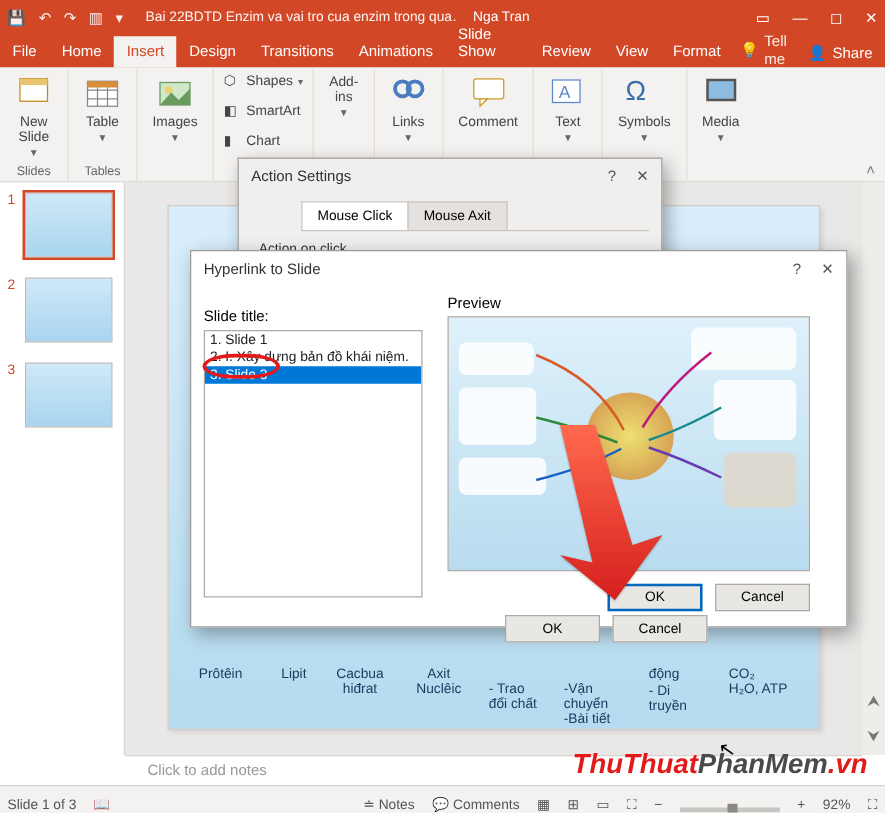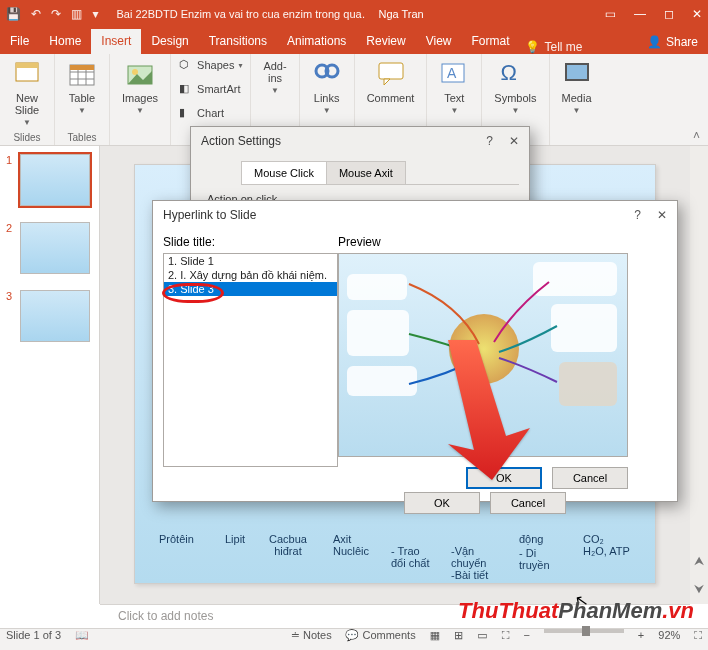--- a/index.html
+++ b/index.html
@@ -41,38 +41,38 @@
   .thumb.cur .mini { outline: 2px solid #d24726; }
   .canvas { flex: 1; padding: 18px 34px; position: relative; }
   .slide { width: 100%; height: 420px; background: linear-gradient(#d9eefc,#b4dbef); border: 1px solid #d0cdca; box-shadow: 2px 2px 4px rgba(0,0,0,.1); position: relative; }
   .slide .word { position: absolute; font-size: 11px; color: #173a5e; font-weight: 400; }
   .rightrail { width: 18px; background: #efedea; display: flex; flex-direction: column; align-items: center; justify-content: flex-end; gap: 14px; padding-bottom: 8px; color: #777; }
 
   
   .notesbar { position: absolute; left: 100px; right: 18px; bottom: 22px; height: 24px; background: #fff; border-top: 1px solid #d6d3d0; padding: 4px 18px; color: #9b9896; font-size: 12px; }
 
   
-  .statusbar { position: absolute; bottom: 0; left: 0; right: 0; height: 22px; background: #f3f2f1; border-top: 1px solid #d6d3d0; display: flex; align-items: flex-start; font-size: 11px; color: #555; padding: 0 6px; gap: 14px; }
+  .statusbar { position: absolute; bottom: 0; left: 0; right: 0; height: 22px; background: #f3f2f1; border-top: 1px solid #d6d3d0; display: flex; align-items: flex-end; font-size: 11px; color: #555; padding: 0 6px; gap: 14px; }
   .statusbar .spacer { flex: 1; }
   .zoomslider { width: 80px; height: 4px; background: #c8c5c2; position: relative; }
   .zoomslider .knob { position: absolute; top: -3px; left: 48%; width: 8px; height: 10px; background: #8a8784; }
 
   
   .dialog { position: absolute; background: #fff; border: 1px solid #9e9b98; box-shadow: 4px 5px 14px rgba(0,0,0,.35); font-size: 12px; }
   .dlg-title { height: 28px; display: flex; align-items: center; padding: 0 10px; font-size: 12px; color: #333; }
   .dlg-title .ctr { margin-left: auto; display: flex; gap: 16px; color: #555; }
   .dlg-body { padding: 6px 10px 10px; }
 
   .dlg-action { top: 126px; left: 190px; width: 340px; height: 100px; background: #f0efed; }
   .dlg-action .tabstrip { display: flex; border-bottom: 1px solid #c8c5c2; margin-left: 40px; }
   .dlg-action .dtab { padding: 5px 12px; background: #e4e1de; border: 1px solid #c8c5c2; border-bottom: none; margin-right: -1px; font-size: 11px; }
   .dlg-action .dtab.active { background: #fff; }
 
   .dlg-hyper { top: 200px; left: 152px; width: 526px; height: 302px; }
-  .dlg-hyper .cols { display: flex; gap: 0; }
+  .dlg-hyper .cols { display: flex; gap: 20px; align-items: center; }
   .listbox { width: 175px; height: 214px; border: 1px solid #aeaaa6; background: #fff; overflow: hidden; }
   .listbox .li { padding: 1px 4px; font-size: 11px; color: #222; white-space: nowrap; }
   .listbox .li.sel { background: #0078d7; color: #fff; }
   .circled { position: absolute; border: 3px solid #e21a1a; border-radius: 50%/60%; width: 62px; height: 20px; left: 162px; top: 283px; pointer-events: none; }
   .preview { width: 290px; }
   .preview-img { width: 290px; height: 204px; border: 1px solid #aeaaa6; background: linear-gradient(#dff1fb,#b8dcef); position: relative; overflow: hidden; }
   .preview-img .blob { position: absolute; border-radius: 6px; opacity: .85; }
   .btnrow { display: flex; gap: 10px; justify-content: flex-end; margin-top: 10px; }
   .btn { min-width: 76px; height: 22px; border: 1px solid #adaaa6; background: #e9e7e4; font-size: 11px; display: flex; align-items: center; justify-content: center; }
   .btn.primary { border: 2px solid #0067c0; }
@@ -107,20 +107,21 @@
   </div>
 </div>
 
 <div class="tabs">
   <div class="tab">File</div>
   <div class="tab">Home</div>
   <div class="tab active">Insert</div>
   <div class="tab">Design</div>
   <div class="tab">Transitions</div>
   <div class="tab">Animations</div>
+  <div class="tab">Slide Show</div>
   <div class="tab">Review</div>
   <div class="tab">View</div>
   <div class="tab">Format</div>
   <div class="tell">
       <span>💡</span>
       <span>Tell me</span>
     </div>
   <div class="share">
       <span>👤</span>
       <span>Share</span>
@@ -261,21 +262,21 @@
       </div>
   </div>
   <div class="canvas">
     <div class="slide">
       <span class="word" style="right:8px;top:108px;font-size:24px;color:#0b3a66">m</span>
       <span class="word" style="right:4px;top:170px">ng hợp</span>
       <span class="word" style="left:24px;bottom:38px">Prôtêin</span>
       <span class="word" style="left:90px;bottom:38px">Lipit</span>
       <span class="word" style="left:134px;bottom:26px;white-space:pre-line;text-align:center">Cacbua
 hiđrat</span>
-      <span class="word" style="left:198px;bottom:26px;white-space:pre-line;">Axit
+      <span class="word" style="left:198px;bottom:26px;white-space:pre-line;text-align:center">Axit
 Nuclêic</span>
       <span class="word" style="left:256px;bottom:14px;white-space:pre-line">- Trao
 đổi chất</span>
       <span class="word" style="left:316px;bottom:2px;white-space:pre-line">-Vận
 chuyển
 -Bài tiết</span>
       <span class="word" style="left:384px;bottom:38px">động</span>
       <span class="word" style="left:384px;bottom:12px;white-space:pre-line">- Di
 truyền</span>
       <span class="word" style="left:448px;bottom:26px;white-space:pre-line">CO₂

